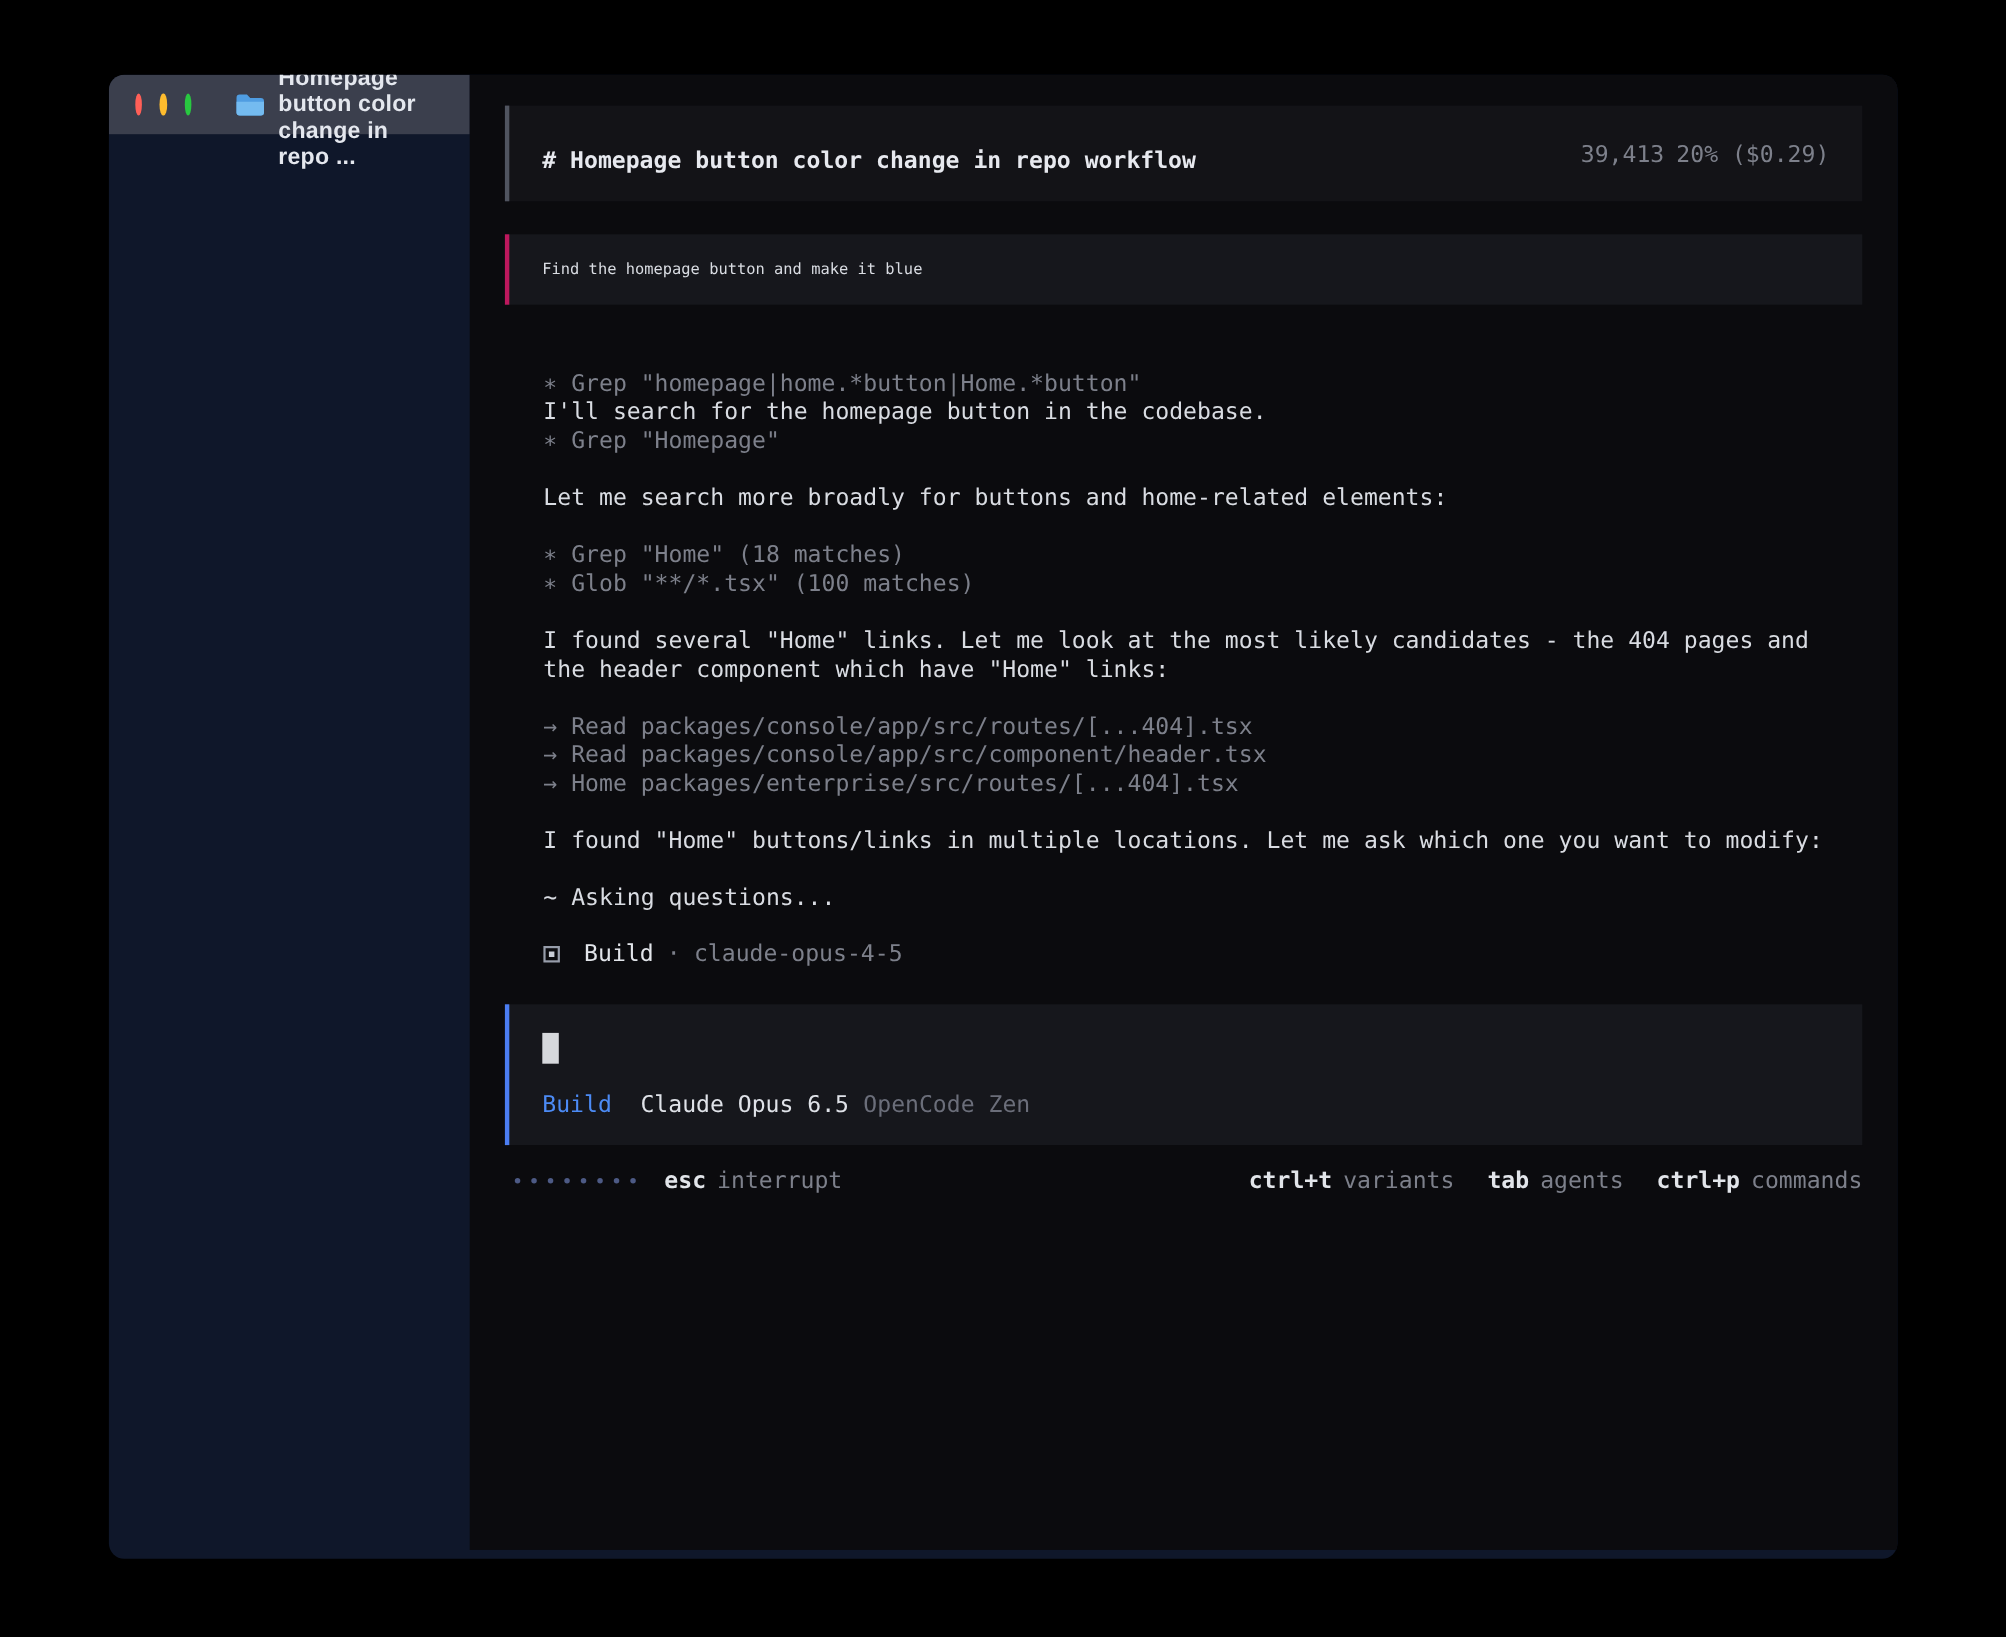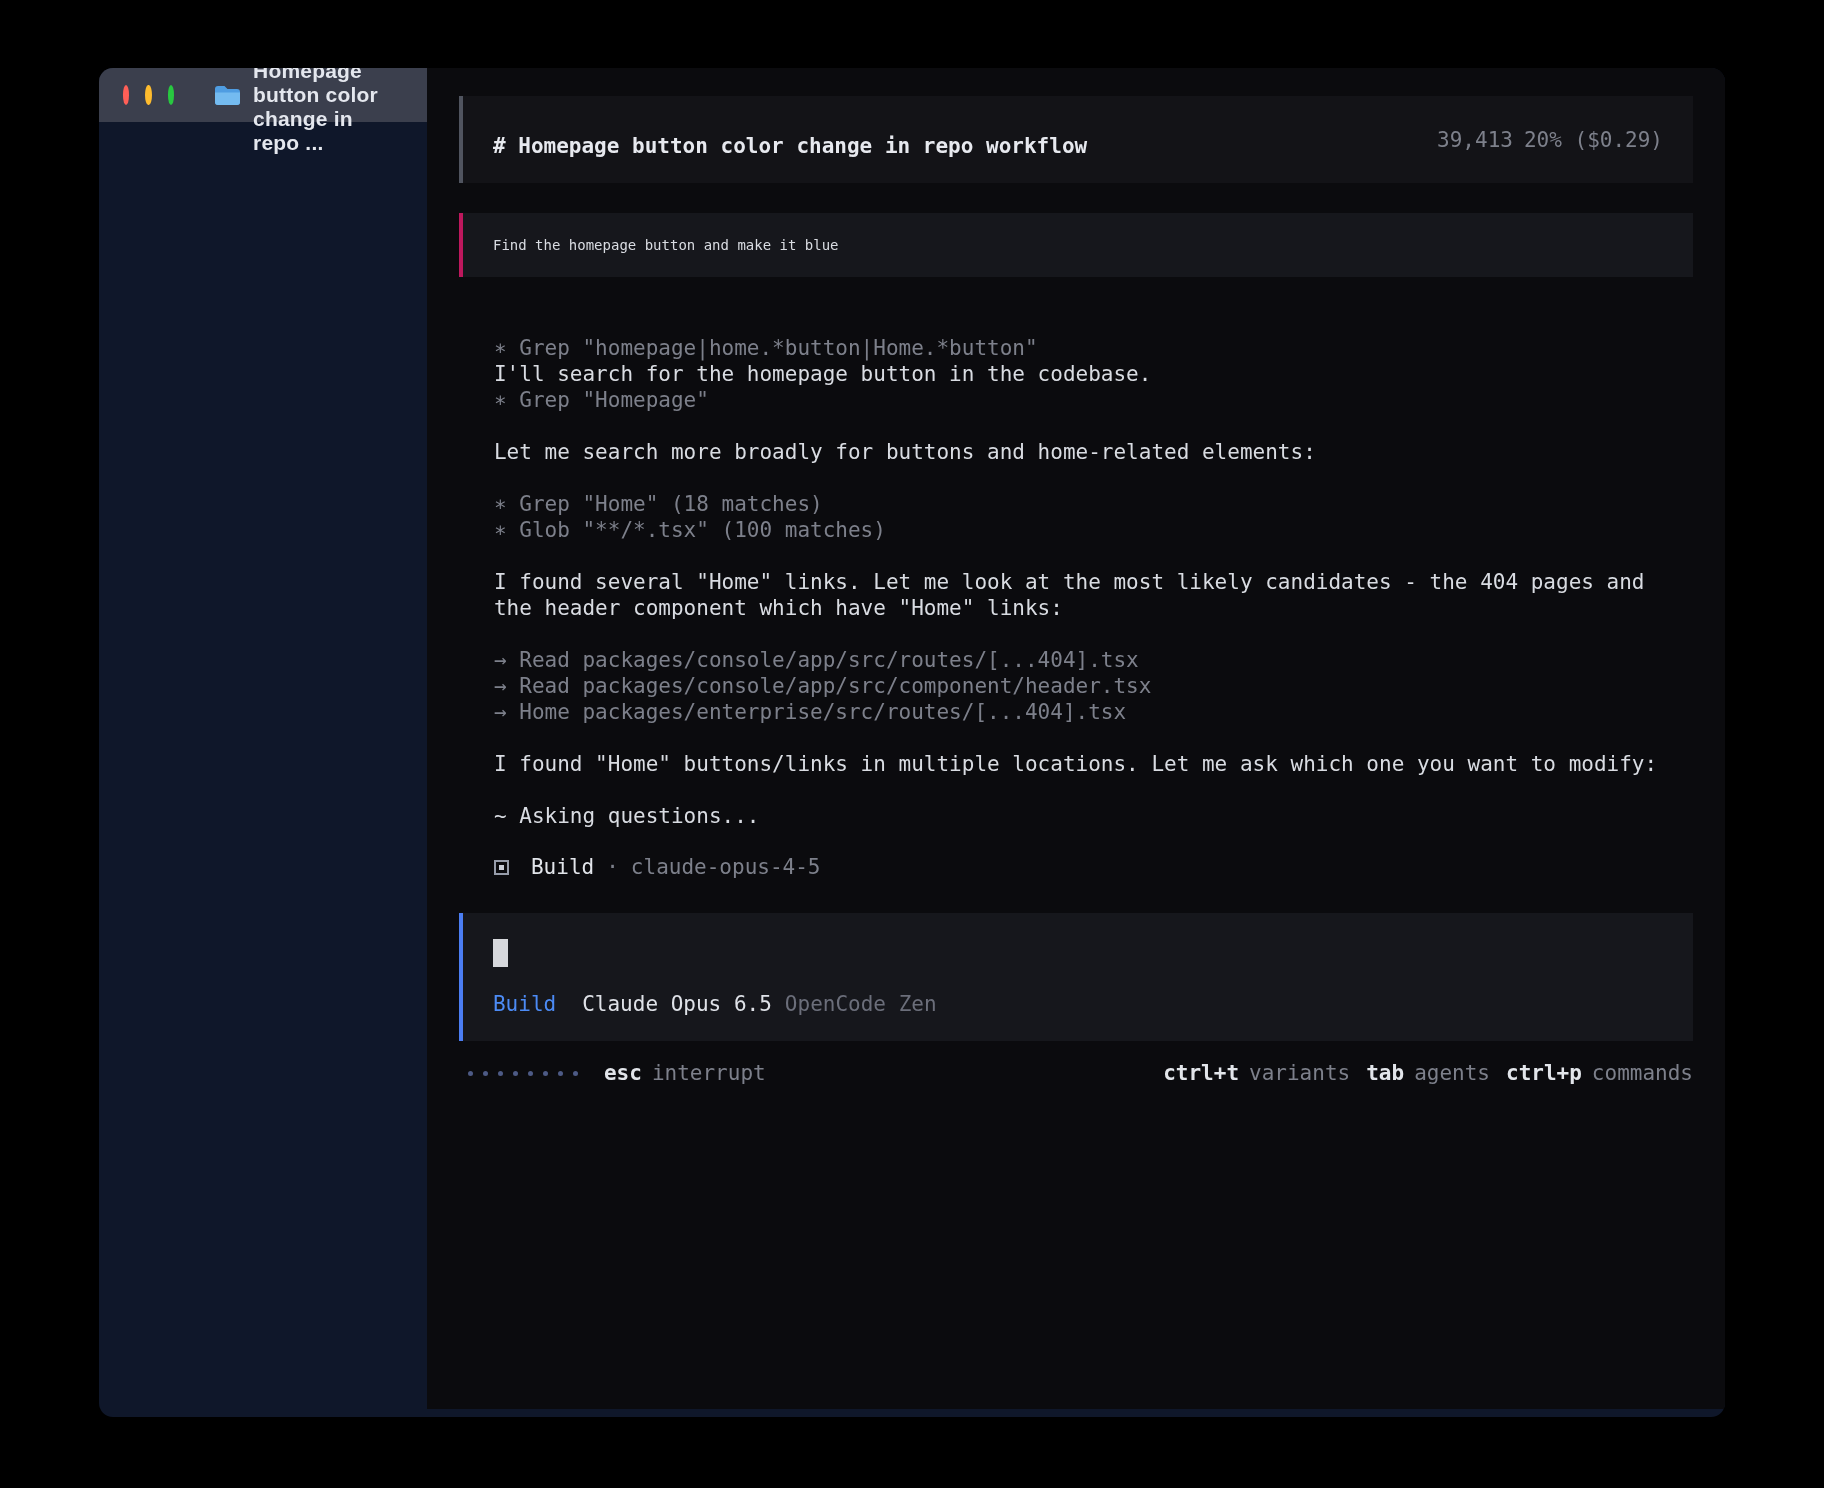--- a/index.html
+++ b/index.html
@@ -68,21 +68,21 @@
   .mode-model { color:#dfe2e8; margin-left:26px; }
   .mode-provider { color:#6b6e7a; margin-left:13px; }
 
   .footer {
     margin-top:20px; display:flex; align-items:center; font-size:21px; padding:0 0 0 9px;
   }
   .spinner { display:flex; gap:10px; align-items:center; margin-right:26px; }
   .spinner b { width:5px; height:5px; border-radius:50%; background:#4d5a85; display:block; }
   .kbd { color:#e2e5ea; font-weight:700; }
   .hint { color:#7d808b; margin-left:10px; }
-  .footer-right { margin-left:auto; display:flex; gap:16px; }
+  .footer-right { margin-left:auto; display:flex; gap:30px; }
   .pair { display:flex; align-items:flex-start; }
 </style>
 </head>
 <body>
 
 <div class="page">
   <div class="window">
 
     <div class="titlebar">
       <span class="light red"></span>

